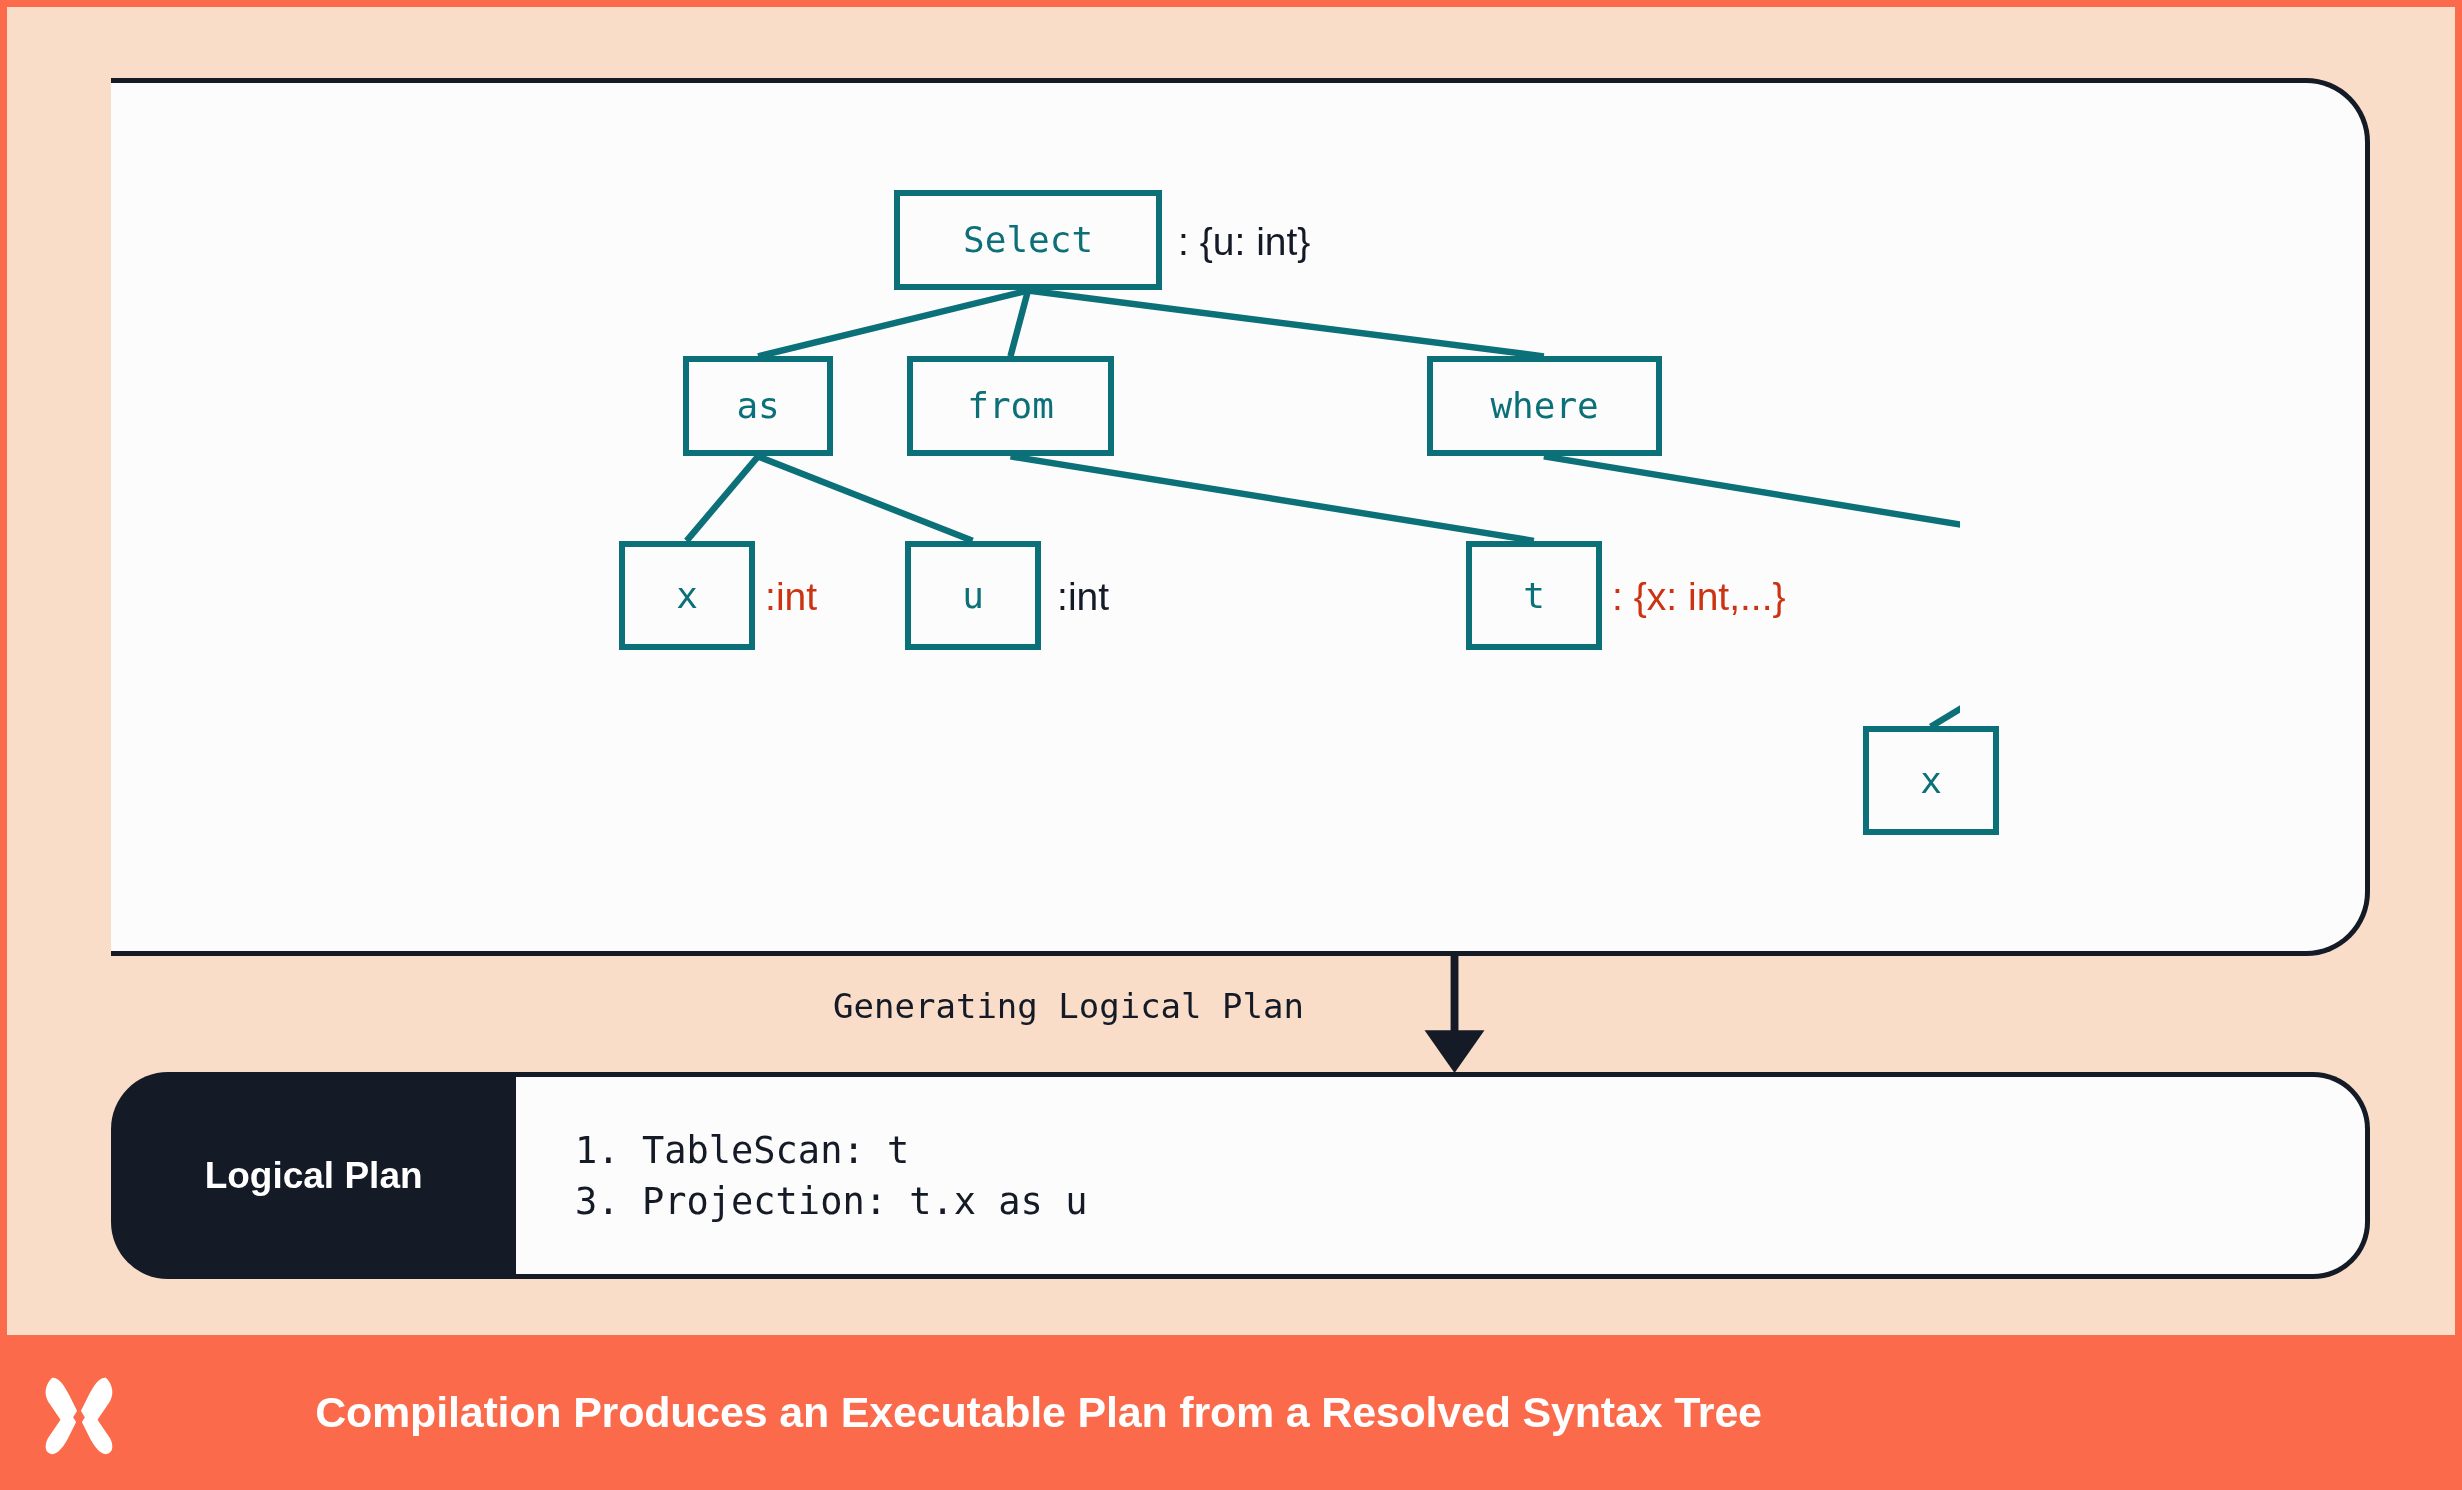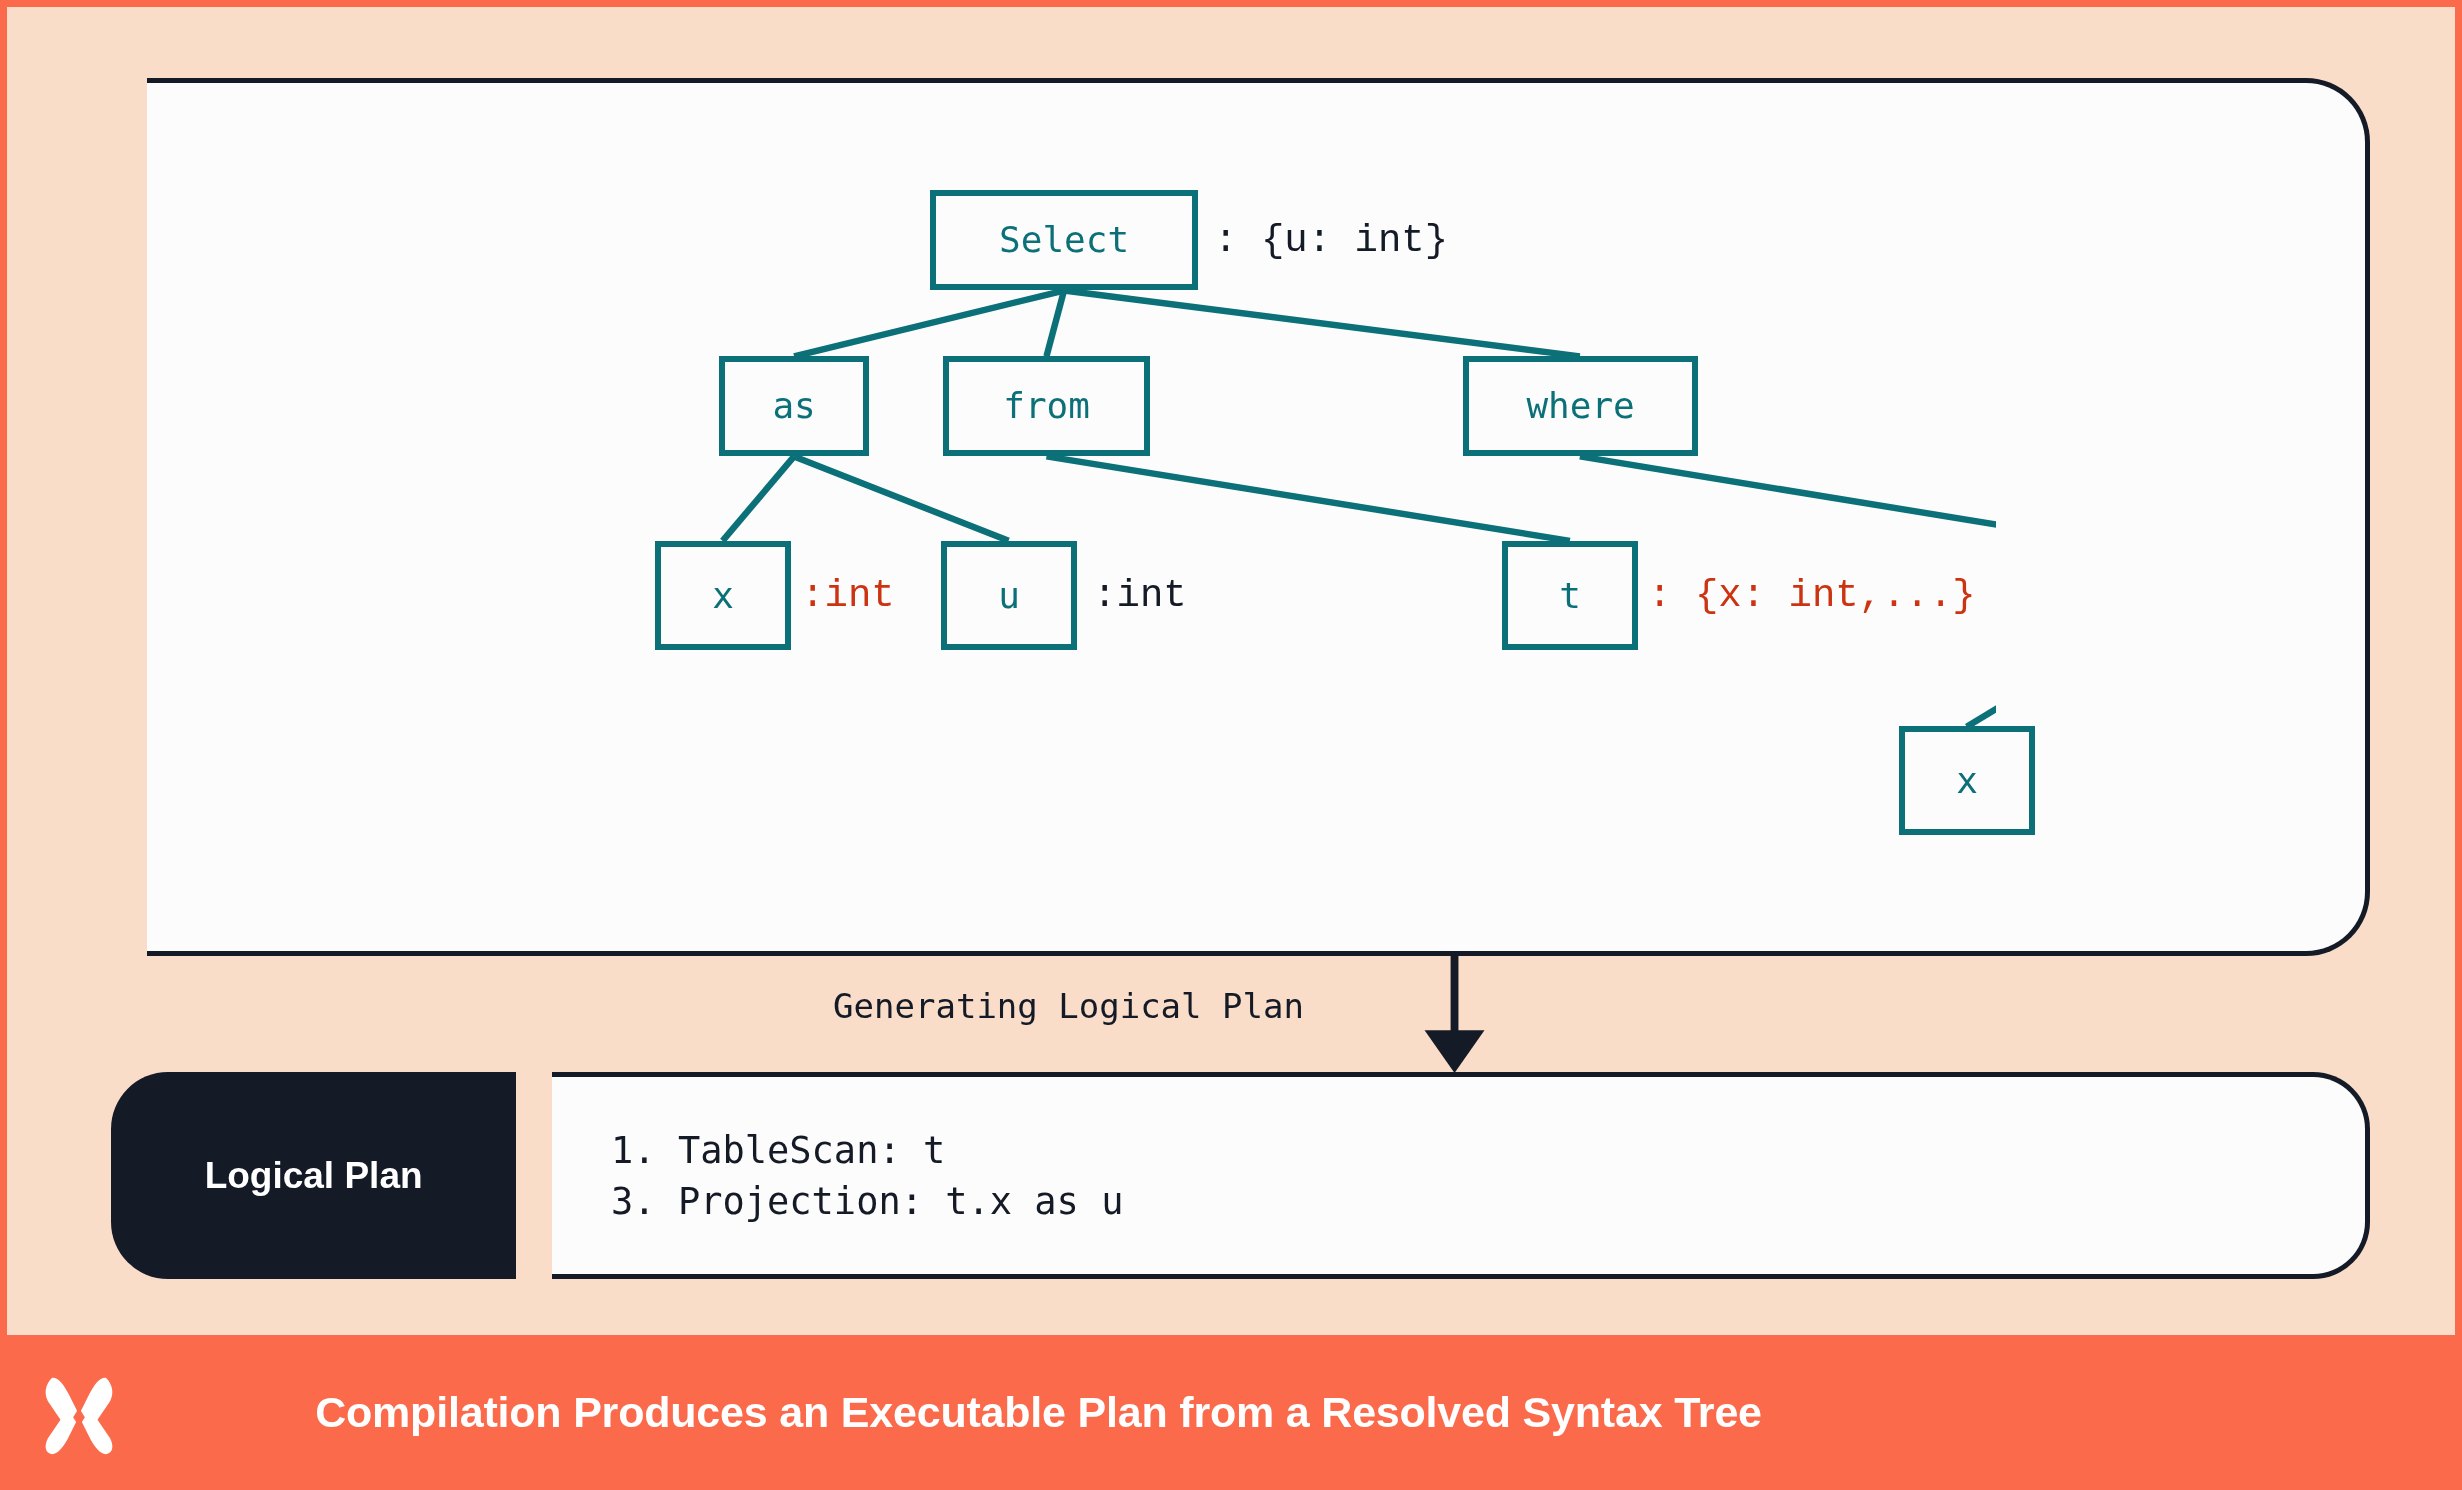--- a/index.html
+++ b/index.html
@@ -52,21 +52,20 @@
     z-index: 2;
   }
   .panel-body {
     background: #FCFCFD;
     border: 5.7px solid #141A26;
     border-left: none;
     box-sizing: border-box;
     flex: 1 1 auto;
     position: relative;
     overflow: hidden;
-    margin-left: 36px;
   }
 
   
   #tree-panel {
     left: 104px;
     top: 71px;
     width: 2259px;
     height: 878px;
   }
   #tree-panel .panel-rail {
@@ -124,21 +123,21 @@
     font-family: "DejaVu Sans Mono", monospace;
     font-size: 36px;
     display: flex;
     align-items: center;
     justify-content: center;
     line-height: 1;
   }
   .ann {
     position: absolute;
     z-index: 2;
-    font-family: Liberation Mono, monospace;
+    font-family: Liberation Sans, sans-serif;
     font-size: 39px;
     white-space: nowrap;
     line-height: 1;
     display: flex;
     align-items: center;
     height: 43px;
   }
   .ann.red  { color: #CC3311; }
   .ann.dark { color: #141A26; }
 

